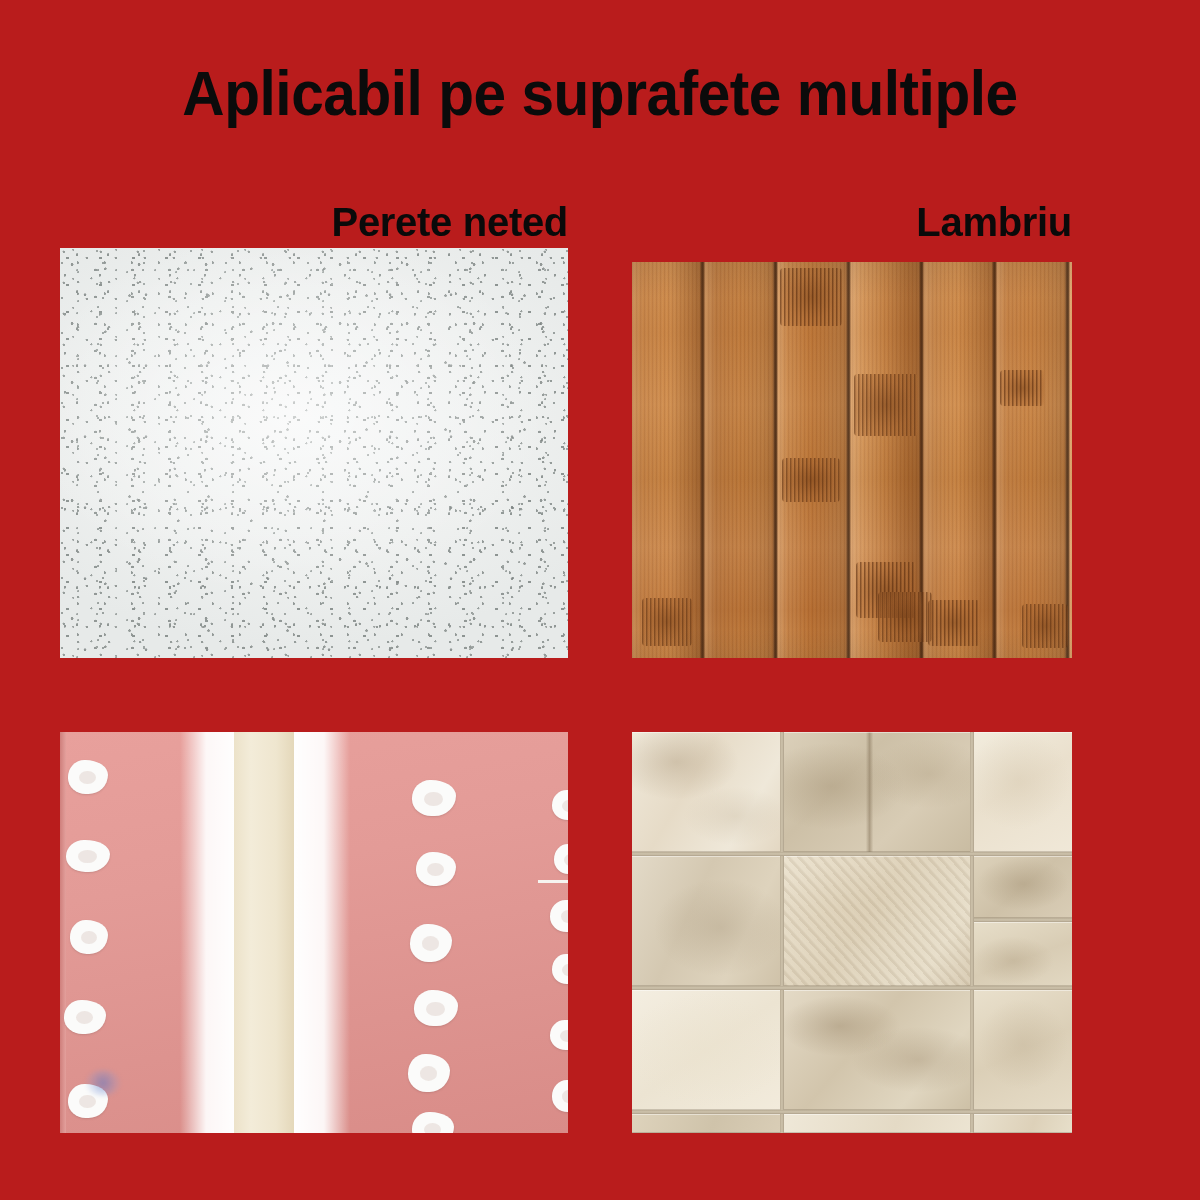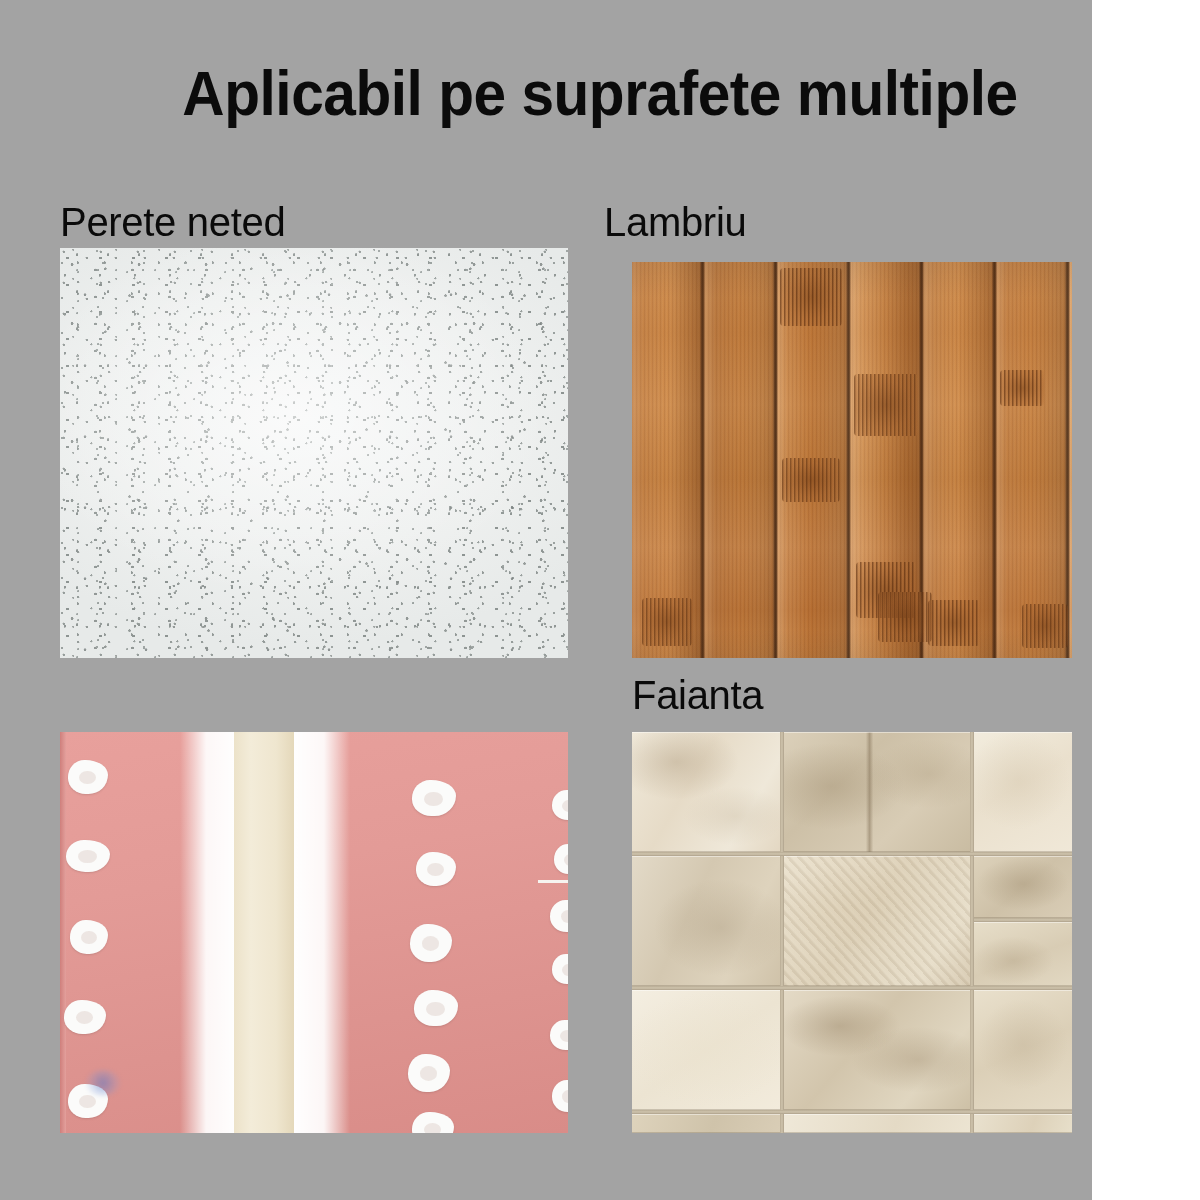--- a/index.html
+++ b/index.html
@@ -12,23 +12,23 @@
     width: 1200px;
     height: 1200px;
     font-family: "Liberation Sans", sans-serif;
     -webkit-font-smoothing: antialiased;
     overflow: hidden;
     position: relative;
   }
 
   .page {
     position: relative;
-    width: 1092px;
+    width: 1200px;
     height: 1200px;
-    background: #a3a3a3;
+    background: #b91c1c;
   }
 
   
   .main-title {
     position: absolute;
     left: 0;
     top: 58px;
     width: 1200px;
     text-align: center;
     font-size: 63px;
@@ -38,30 +38,30 @@
     letter-spacing: -0.5px;
     font-stretch: condensed;
     transform: scaleX(0.93);
     transform-origin: center top;
     white-space: nowrap;
   }
 
   
   .panel-label {
     position: absolute;
-    text-align: left;
+    text-align: right;
     font-size: 40px;
     line-height: 44px;
-    font-weight: 400;
+    font-weight: 700;
     color: #0a0a0a;
     letter-spacing: -0.3px;
     white-space: nowrap;
   }
   .label-tl { left: 60px;  top: 200px; width: 508px; }
-  .label-tr { left: 604px; top: 200px; width: 440px; }
+  .label-tr { left: 632px; top: 200px; width: 440px; }
   .label-bl { left: 60px;  top: 673px; width: 508px; }
   .label-br { left: 632px; top: 673px; width: 440px; }
 
   
   .panel {
     position: absolute;
     overflow: hidden;
   }
   .panel-tl { left: 60px;  top: 248px; width: 508px; height: 410px; }
   .panel-tr { left: 632px; top: 262px; width: 440px; height: 396px; }
@@ -323,21 +323,20 @@
     <div class="dab" style="left:490px; top:168px; width:38px; height:32px;"></div>
     <div class="dab" style="left:492px; top:222px; width:34px; height:30px;"></div>
     <div class="dab" style="left:490px; top:288px; width:36px; height:30px;"></div>
     <div class="dab" style="left:492px; top:348px; width:36px; height:32px;"></div>
 
     <div class="dry-gapline" style="left:478px; top:148px; width:46px;"></div>
 
     <div class="dry-blue" style="left:26px; top:338px; width:34px; height:26px;"></div>
   </div>
 
-  <div class="panel-label label-br">Faianta</div>
 
   <div class="panel panel-br">
     <div class="tile-grid"></div>
 
     <div class="tile" style="left:0px; top:0px; width:148px; height:120px;">
       <div class="t-tex" style="background:
         radial-gradient(ellipse 60% 45% at 30% 25%, rgba(170,150,120,0.40) 0%, rgba(170,150,120,0) 70%),
         radial-gradient(ellipse 50% 35% at 70% 70%, rgba(200,185,160,0.35) 0%, rgba(200,185,160,0) 70%),
         linear-gradient(120deg, #f0e9da 0%, #e6dbc7 40%, #efe8d9 75%, #e3d7c2 100%);"></div>
     </div>

